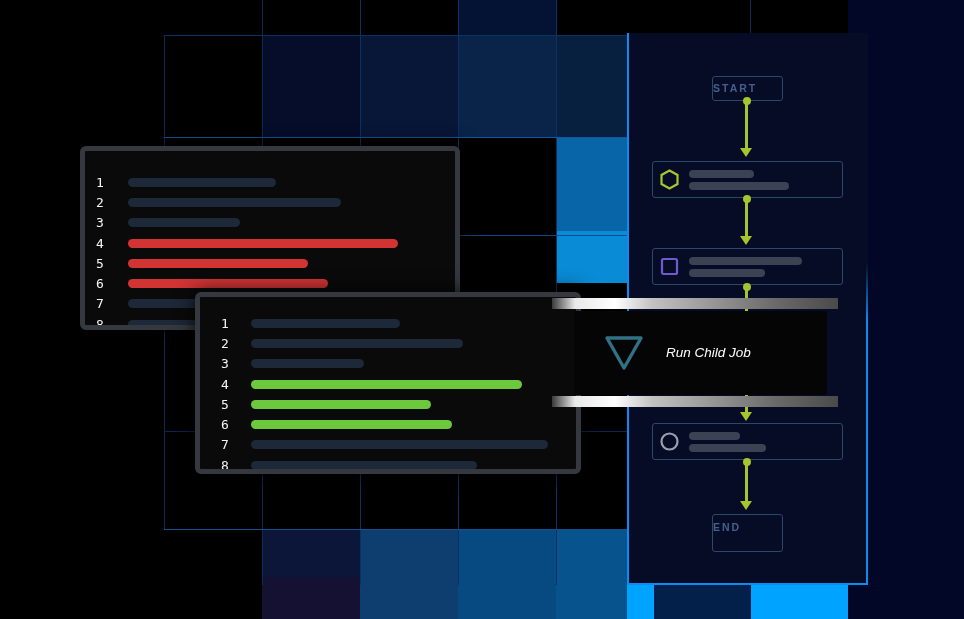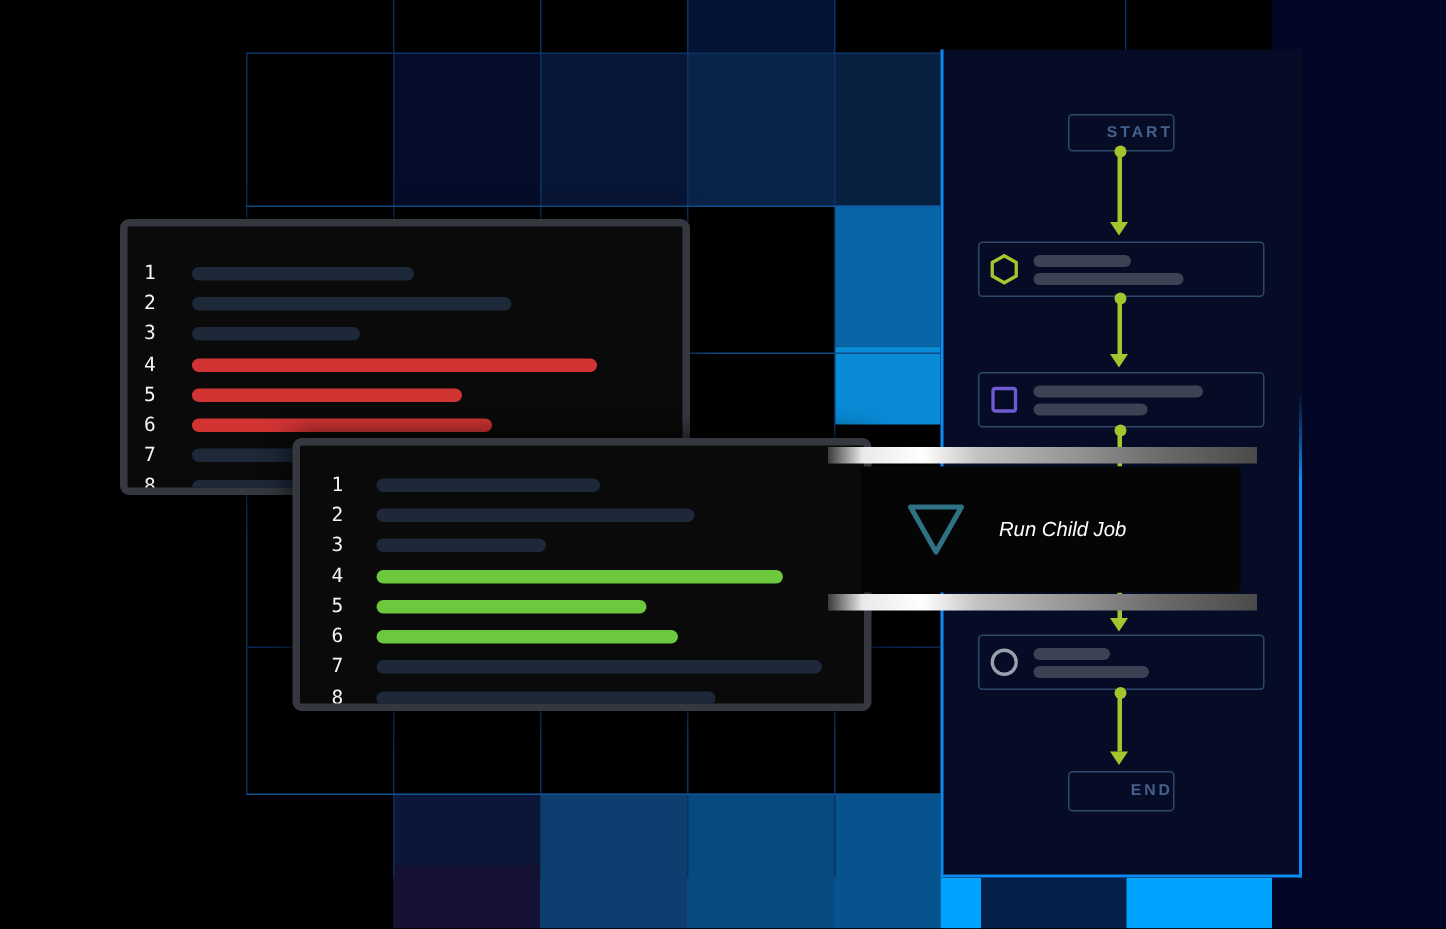--- a/index.html
+++ b/index.html
@@ -10,23 +10,23 @@
   .gline{z-index:1;}
   
   .panel{left:627px;top:33px;width:241px;height:552px;background:#070c26;z-index:2;}
   .pb{z-index:3;background:#0f8af0;}
   .pb-left{left:627px;top:33px;width:2px;height:552px;}
   .pb-right{left:866px;top:262px;width:2px;height:323px;
             background:linear-gradient(180deg,rgba(15,138,240,0),#0f8af0 18%,#0f8af0);}
   .pb-bottom{left:627px;top:583px;width:241px;height:2px;}
   .fc-box{width:71px;border:1px solid #2b4869;border-radius:3px;z-index:4;
           color:#44608c;font-size:10.5px;font-weight:bold;letter-spacing:2px;
-          text-align:right;background:#070c26;}
+          text-align:left;background:#070c26;}
   .fc-start{left:712px;top:76px;height:25px;line-height:23px;}
-  .fc-end{left:712px;top:514px;height:27px;line-height:25px;}
+  .fc-end{left:712px;top:514px;height:38px;line-height:25px;}
   .fc-node{left:652px;width:191px;height:37px;border:1px solid #2b4869;border-radius:3px;
            z-index:4;display:flex;align-items:center;padding-left:7px;}
   .fc-node .nicon{position:static;margin-right:10px;flex:0 0 auto;display:block;}
   .nbars{position:static;display:flex;flex-direction:column;gap:4px;}
   .nbar{position:static;height:8px;border-radius:4px;background:#3b4254;}
   .seg{left:745px;width:3px;background:#a4c52e;z-index:4;}
   .dot{left:743px;width:8px;height:8px;border-radius:50%;background:#a4c52e;z-index:5;}
   .head{left:740px;width:0;height:0;border-left:6px solid transparent;
         border-right:6px solid transparent;border-top:9px solid #a4c52e;z-index:4;}
   

